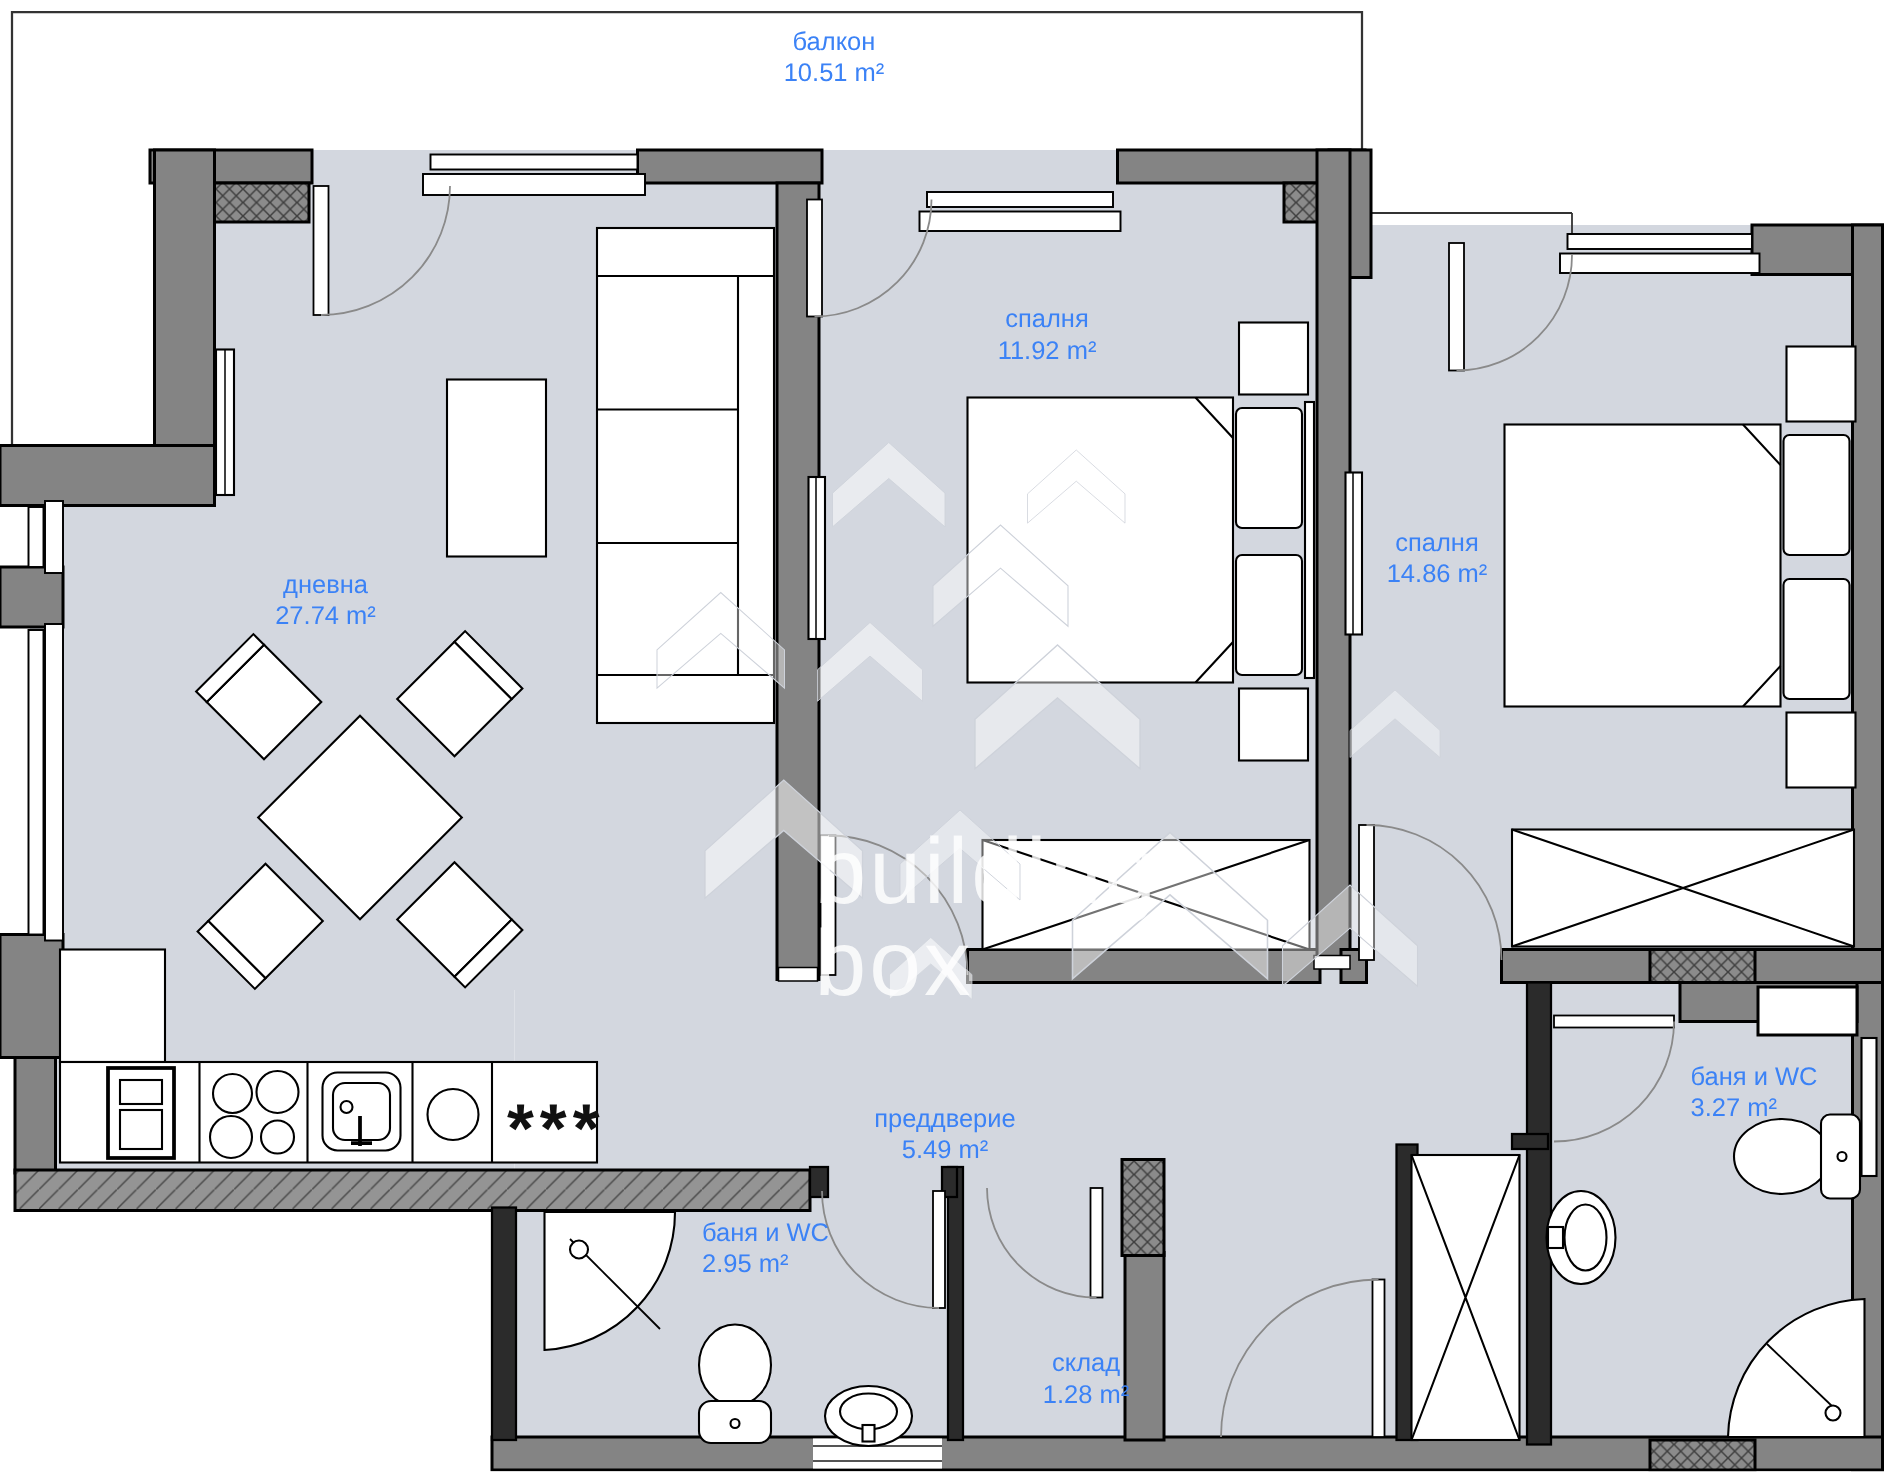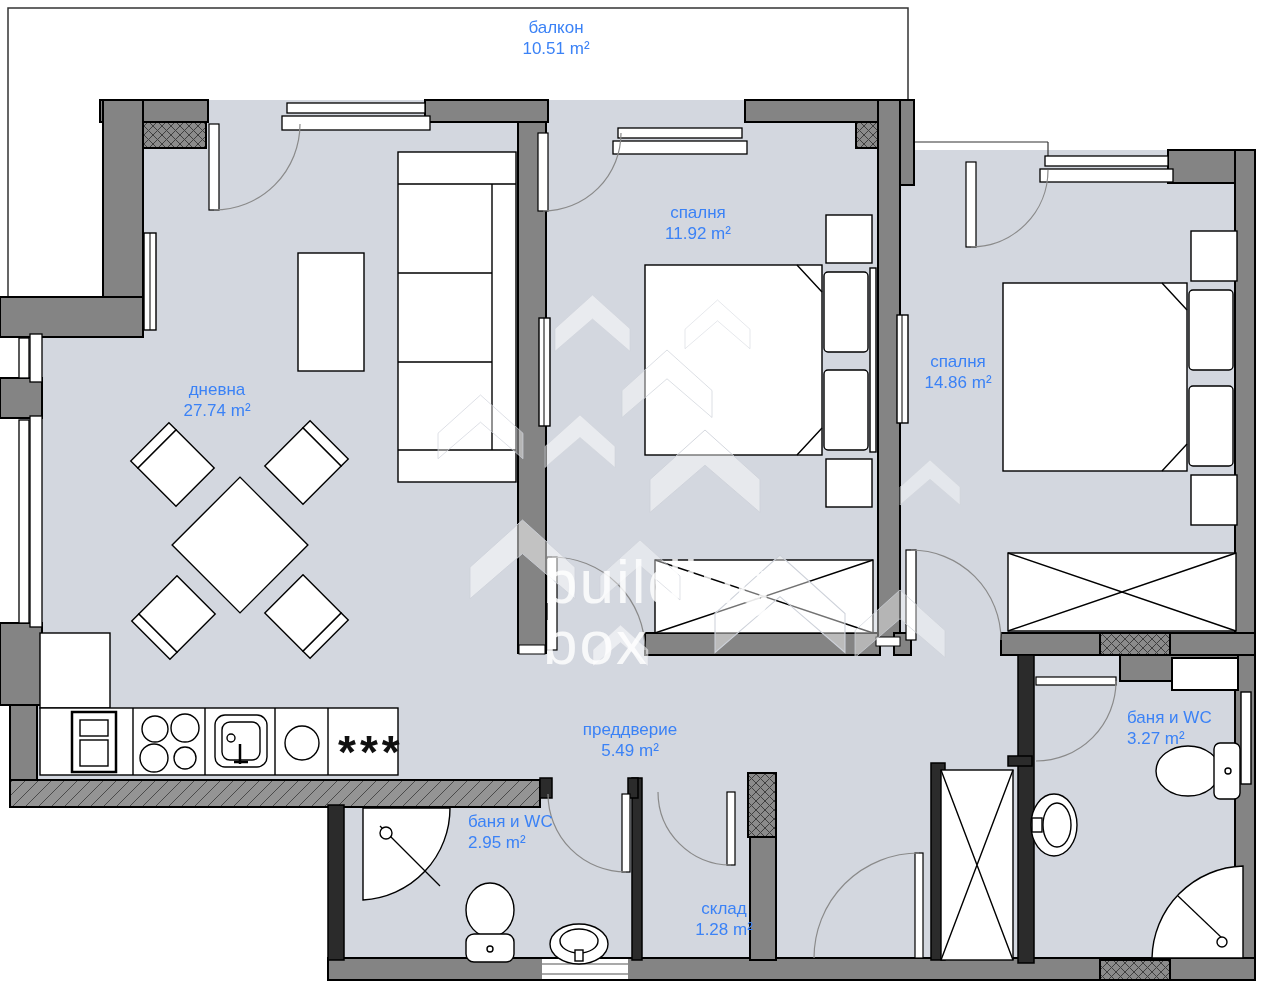--- a/index.html
+++ b/index.html
@@ -337,21 +337,21 @@
   <div class="rl-area">11.92 m²</div>
 </div>
 <div class="room-label" style="left:958px;top:352px">
   <div class="rl-name">спалня</div>
   <div class="rl-area">14.86 m²</div>
 </div>
 <div class="room-label" style="left:217px;top:380px">
   <div class="rl-name">дневна</div>
   <div class="rl-area">27.74 m²</div>
 </div>
-<div class="room-label" style="left:630px;top:720px">
+<div class="room-label" style="left:630px;top:736px">
   <div class="rl-name">преддверие</div>
   <div class="rl-area">5.49 m²</div>
 </div>
 <div class="room-label align-left" style="left:1127px;top:708px">
   <div class="rl-name">баня и WC</div>
   <div class="rl-area">3.27 m²</div>
 </div>
 <div class="room-label align-left" style="left:468px;top:812px">
   <div class="rl-name">баня и WC</div>
   <div class="rl-area">2.95 m²</div>

